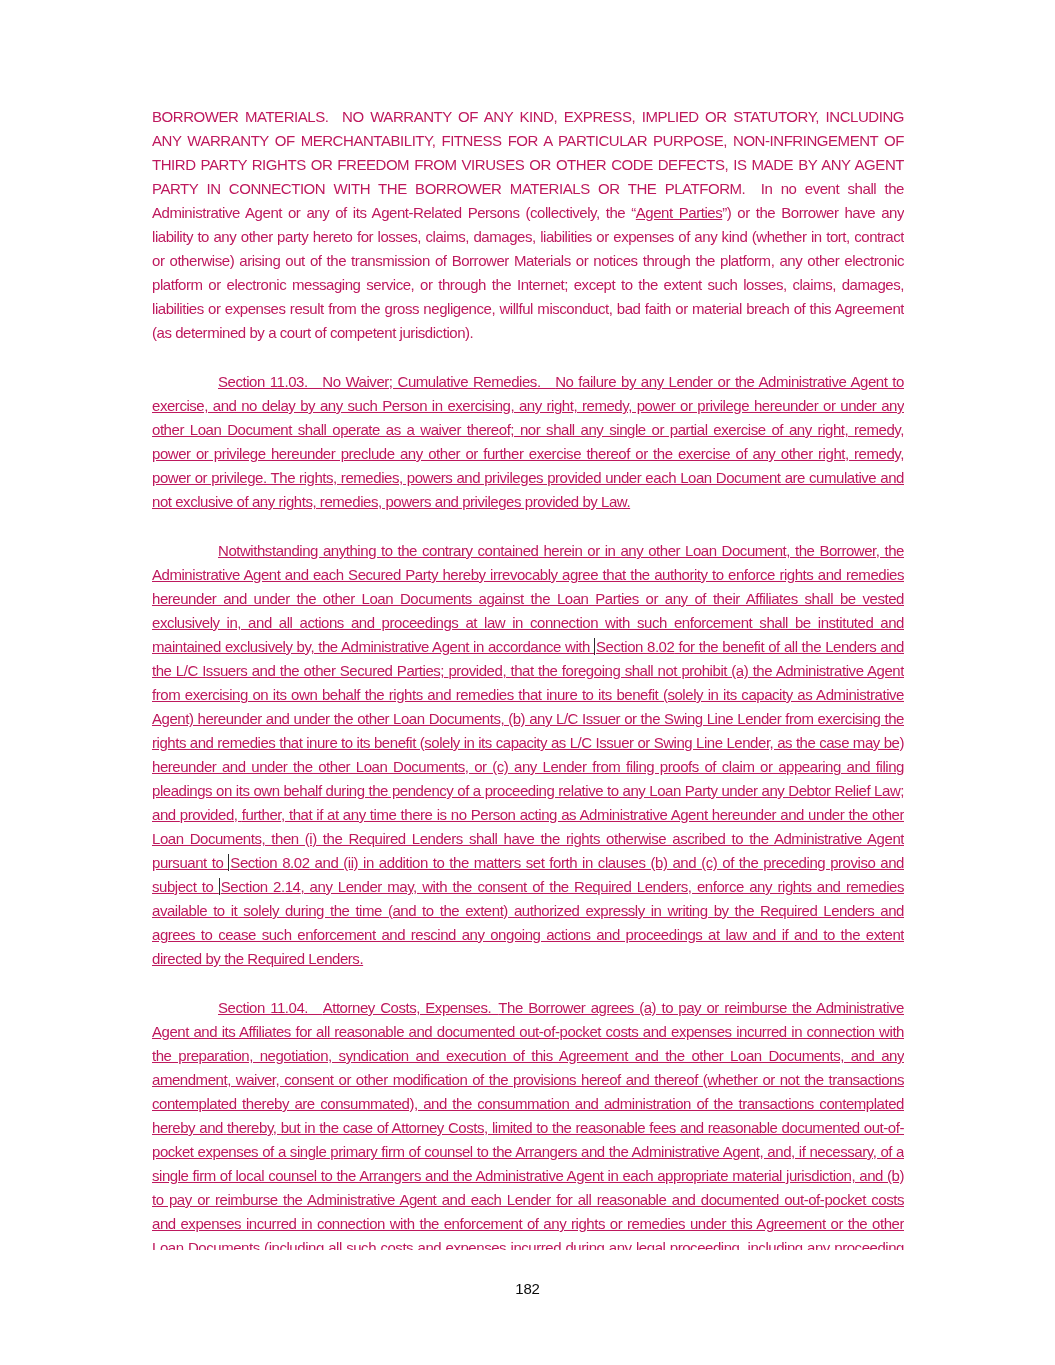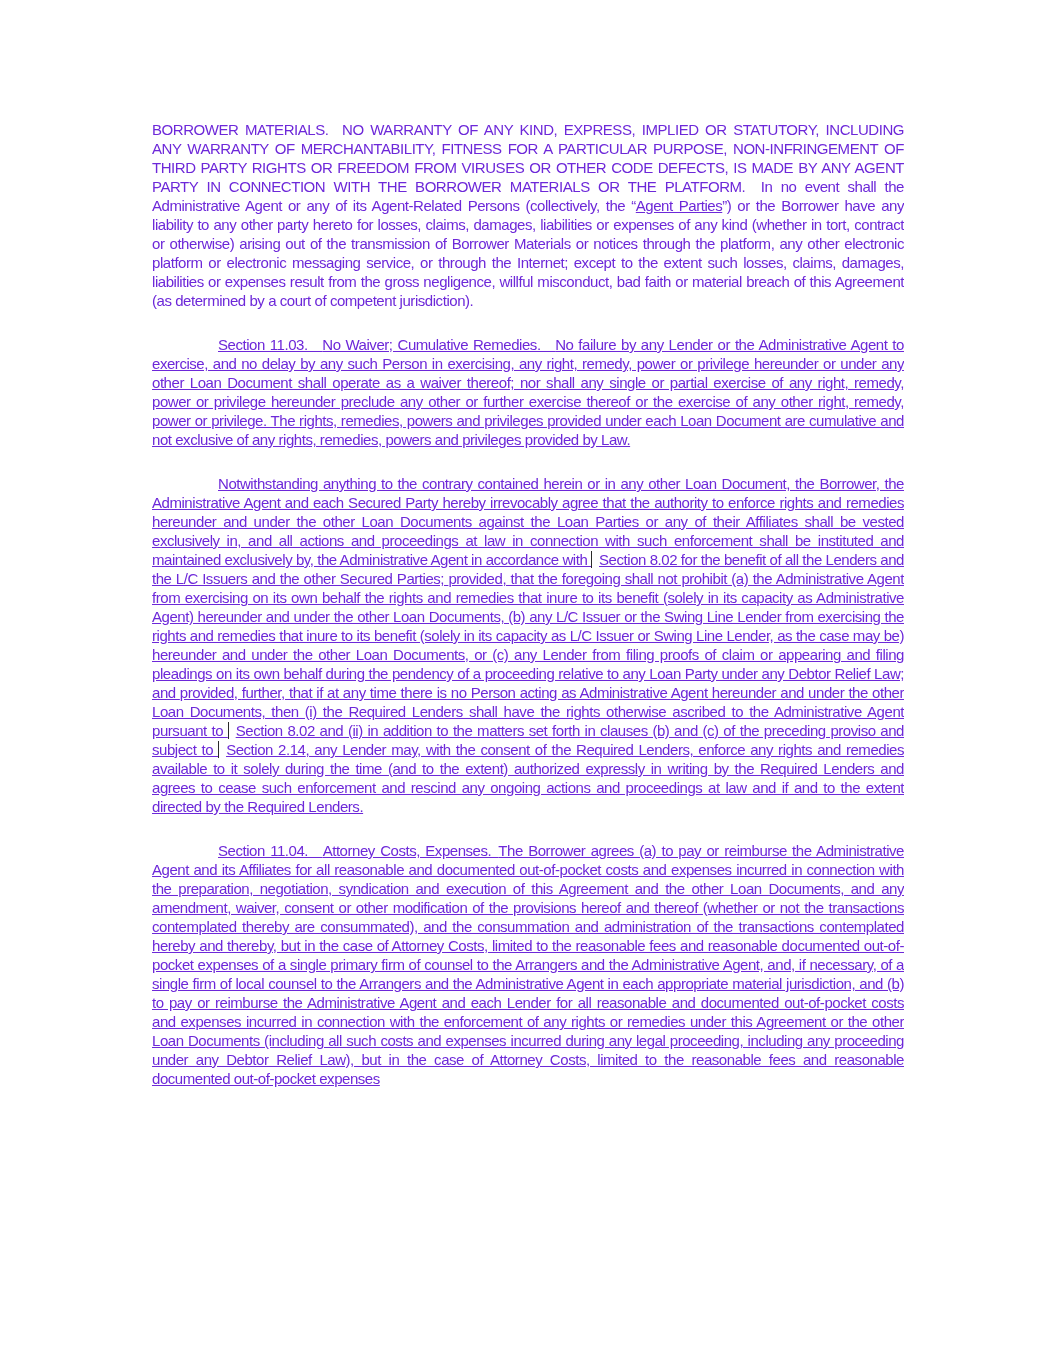--- a/index.html
+++ b/index.html
@@ -12,44 +12,44 @@
     position: relative;
     width: 1055px;
     height: 1365px;
     background: #ffffff;
     overflow: hidden;
     color: #000000;
   }
   .doc-body {
     position: absolute;
     left: 152px;
-    top: 120px;
+    top: 105px;
     width: 752px;
     height: 1145px;
     overflow: hidden;
     font-size: 15px;
-    line-height: 19px;
+    line-height: 24px;
     letter-spacing: -0.45px;
     text-align: justify;
-    color: #6d28d9;
+    color: #be185d;
   }
   .para {
     margin: 0 0 25px 0;
   }
   .para.indent {
     text-indent: 66px;
     text-decoration: underline;
   }
   .u {
     text-decoration: underline;
   }
   .xref {
     text-decoration: underline;
     border-left: 1px solid #2a2a2a;
-    padding-left: 7px;
+    padding-left: 1px;
   }
   .footer {
     position: absolute;
     left: 0;
     top: 1280px;
     width: 1055px;
     text-align: center;
     font-size: 15px;
     letter-spacing: -0.2px;
     color: #0b0b0b;
@@ -58,13 +58,14 @@
 </head>
 <body>
 
 <div class="page">
   <div class="doc-body">
       <p class="para"><span>BORROWER MATERIALS.  NO WARRANTY OF ANY KIND, EXPRESS, IMPLIED OR STATUTORY, INCLUDING ANY WARRANTY OF MERCHANTABILITY, FITNESS FOR A PARTICULAR PURPOSE, NON-INFRINGEMENT OF THIRD PARTY RIGHTS OR FREEDOM FROM VIRUSES OR OTHER CODE DEFECTS, IS MADE BY ANY AGENT PARTY IN CONNECTION WITH THE BORROWER MATERIALS OR THE PLATFORM.  In no event shall the Administrative Agent or any of its Agent-Related Persons (collectively, the “</span><span class="u">Agent Parties</span><span>”) or the Borrower have any liability to any other party hereto for losses, claims, damages, liabilities or expenses of any kind (whether in tort, contract or otherwise) arising out of the transmission of Borrower Materials or notices through the platform, any other electronic platform or electronic messaging service, or through the Internet; except to the extent such losses, claims, damages, liabilities or expenses result from the gross negligence, willful misconduct, bad faith or material breach of this Agreement (as determined by a court of competent jurisdiction).</span></p>
       <p class="para indent"><span>Section 11.03. </span><span>No Waiver; Cumulative Remedies. </span><span>No failure by any Lender or the Administrative Agent to exercise, and no delay by any such Person in exercising, any right, remedy, power or privilege hereunder or under any other Loan Document shall operate as a waiver thereof; nor shall any single or partial exercise of any right, remedy, power or privilege hereunder preclude any other or further exercise thereof or the exercise of any other right, remedy, power or privilege. The rights, remedies, powers and privileges provided under each Loan Document are cumulative and not exclusive of any rights, remedies, powers and privileges provided by Law.</span></p>
       <p class="para indent"><span>Notwithstanding anything to the contrary contained herein or in any other Loan Document, the Borrower, the Administrative Agent and each Secured Party hereby irrevocably agree that the authority to enforce rights and remedies hereunder and under the other Loan Documents against the Loan Parties or any of their Affiliates shall be vested exclusively in, and all actions and proceedings at law in connection with such enforcement shall be instituted and maintained exclusively by, the Administrative Agent in accordance with </span><span class="xref">Section 8.02</span><span> for the benefit of all the Lenders and the L/C Issuers and the other Secured Parties; </span><span class="u">provided</span><span>, that the foregoing shall not prohibit (a) the Administrative Agent from exercising on its own behalf the rights and remedies that inure to its benefit (solely in its capacity as Administrative Agent) hereunder and under the other Loan Documents, (b) any L/C Issuer or the Swing Line Lender from exercising the rights and remedies that inure to its benefit (solely in its capacity as L/C Issuer or Swing Line Lender, as the case may be) hereunder and under the other Loan Documents, or (c) any Lender from filing proofs of claim or appearing and filing pleadings on its own behalf during the pendency of a proceeding relative to any Loan Party under any Debtor Relief Law; and </span><span class="u">provided</span><span>, </span><span class="u">further</span><span>, that if at any time there is no Person acting as Administrative Agent hereunder and under the other Loan Documents, then (i) the Required Lenders shall have the rights otherwise ascribed to the Administrative Agent pursuant to </span><span class="xref">Section 8.02</span><span> and (ii) in addition to the matters set forth in clauses (b) and (c) of the preceding proviso and subject to </span><span class="xref">Section 2.14</span><span>, any Lender may, with the consent of the Required Lenders, enforce any rights and remedies available to it solely during the time (and to the extent) authorized expressly in writing by the Required Lenders and agrees to cease such enforcement and rescind any ongoing actions and proceedings at law and if and to the extent directed by the Required Lenders.</span></p>
       <p class="para indent"><span>Section 11.04. </span><span>Attorney Costs, Expenses. </span><span>The Borrower agrees (a) to pay or reimburse the Administrative Agent and its Affiliates for all reasonable and documented out-of-pocket costs and expenses incurred in connection with the preparation, negotiation, syndication and execution of this Agreement and the other Loan Documents, and any amendment, waiver, consent or other modification of the provisions hereof and thereof (whether or not the transactions contemplated thereby are consummated), and the consummation and administration of the transactions contemplated hereby and thereby, but in the case of Attorney Costs, limited to the reasonable fees and reasonable documented out-of-pocket expenses of a single primary firm of counsel to the Arrangers and the Administrative Agent, and, if necessary, of a single firm of local counsel to the Arrangers and the Administrative Agent in each appropriate material jurisdiction, and (b) to pay or reimburse the Administrative Agent and each Lender for all reasonable and documented out-of-pocket costs and expenses incurred in connection with the enforcement of any rights or remedies under this Agreement or the other Loan Documents (including all such costs and expenses incurred during any legal proceeding, including any proceeding under any Debtor Relief Law), but in the case of Attorney Costs, limited to the reasonable fees and reasonable documented out-of-pocket expenses</span></p>
     </div>
+  <div class="footer">182</div>
 </div>
 
 </body></html>

